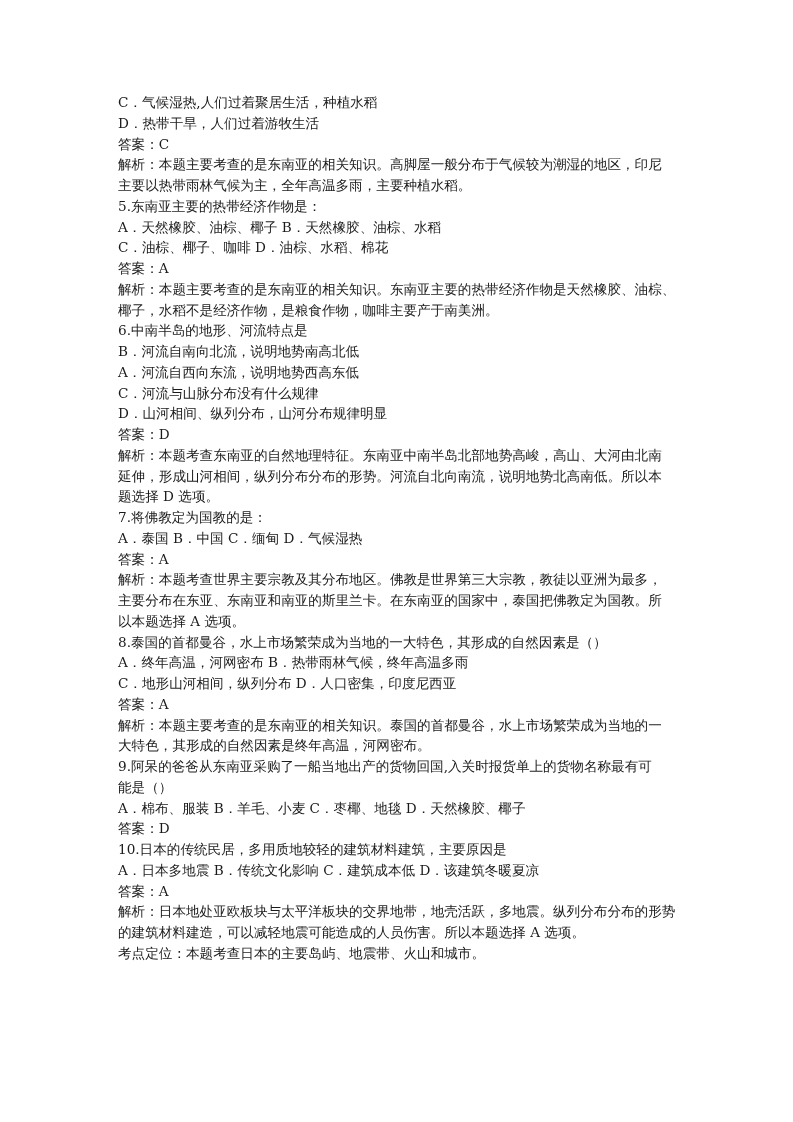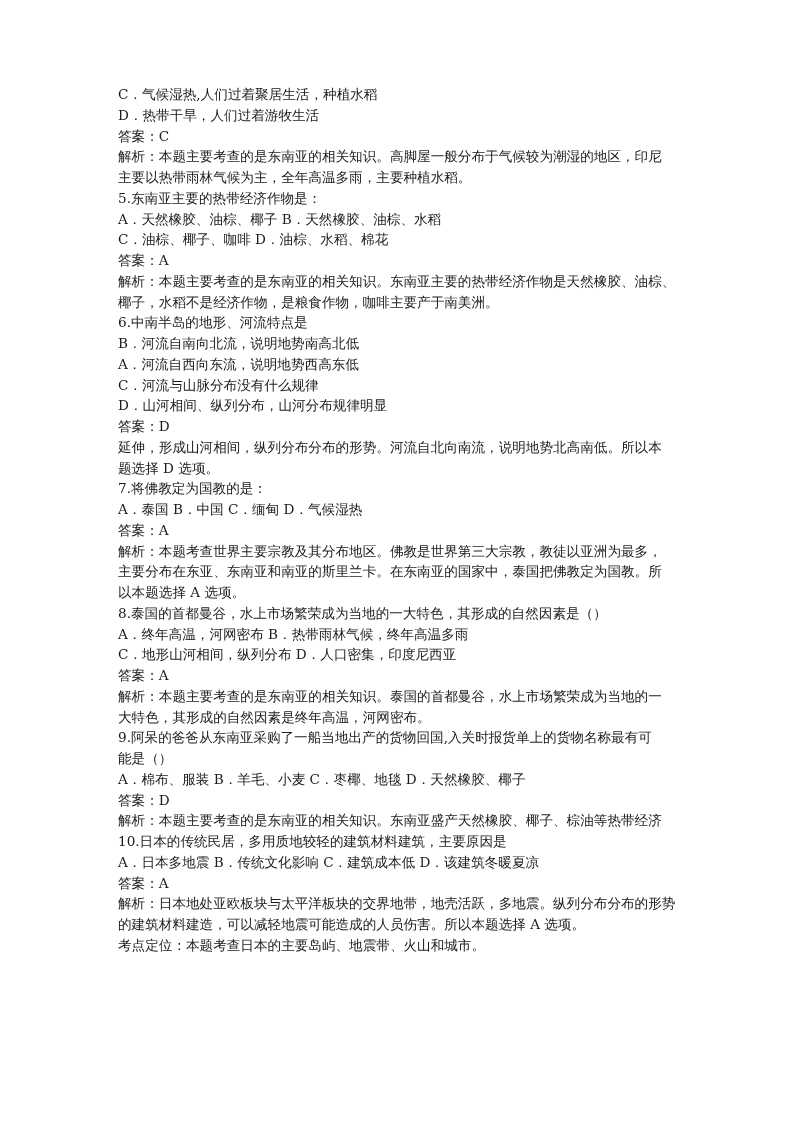--- a/index.html
+++ b/index.html
@@ -1,18 +1,18 @@
 <!DOCTYPE html>
 <html><head>
 <meta charset="utf-8">
 <style>
   html, body { margin: 0; padding: 0; background: #ffffff; }
   body { width: 793px; height: 1122px; position: relative; overflow: hidden; }
   .page {
-    position: absolute; left: 118px; top: 84px; width: 570px;
+    position: absolute; left: 118px; top: 92px; width: 570px;
     font-family: "DejaVu Serif", "Liberation Serif", serif;
     font-size: 13.6px; line-height: 20.75px; color: #1a1a1a;
   }
   .line { white-space: nowrap; display: block; }
 </style>
 </head>
 <body>
 
 <div class="page">
   <span class="line">C．气候湿热,人们过着聚居生活，种植水稻</span>
@@ -27,20 +27,21 @@
   <span class="line">答案：A</span>
   <span class="line">解析：本题主要考查的是东南亚的相关知识。东南亚主要的热带经济作物是天然橡胶、油棕、</span>
   <span class="line">椰子，水稻不是经济作物，是粮食作物，咖啡主要产于南美洲。</span>
 
   <span class="line">6.中南半岛的地形、河流特点是</span>
   <span class="line">B．河流自南向北流，说明地势南高北低</span>
   <span class="line">A．河流自西向东流，说明地势西高东低</span>
   <span class="line">C．河流与山脉分布没有什么规律</span>
   <span class="line">D．山河相间、纵列分布，山河分布规律明显</span>
   <span class="line">答案：D</span>
+  <span class="line">解析：本题考查东南亚的自然地理特征。东南亚中南半岛北部地势高峻，高山、大河由北南</span>
   <span class="line">延伸，形成山河相间，纵列分布分布的形势。河流自北向南流，说明地势北高南低。所以本</span>
   <span class="line">题选择 D 选项。</span>
 
   <span class="line">7.将佛教定为国教的是：</span>
   <span class="line">A．泰国 B．中国 C．缅甸 D．气候湿热</span>
   <span class="line">答案：A</span>
   <span class="line">解析：本题考查世界主要宗教及其分布地区。佛教是世界第三大宗教，教徒以亚洲为最多，</span>
   <span class="line">主要分布在东亚、东南亚和南亚的斯里兰卡。在东南亚的国家中，泰国把佛教定为国教。所</span>
   <span class="line">以本题选择 A 选项。</span>
 
@@ -48,21 +49,20 @@
   <span class="line">A．终年高温，河网密布 B．热带雨林气候，终年高温多雨</span>
   <span class="line">C．地形山河相间，纵列分布 D．人口密集，印度尼西亚</span>
   <span class="line">答案：A</span>
   <span class="line">解析：本题主要考查的是东南亚的相关知识。泰国的首都曼谷，水上市场繁荣成为当地的一</span>
   <span class="line">大特色，其形成的自然因素是终年高温，河网密布。</span>
 
   <span class="line">9.阿呆的爸爸从东南亚采购了一船当地出产的货物回国,入关时报货单上的货物名称最有可</span>
   <span class="line">能是（）</span>
   <span class="line">A．棉布、服装 B．羊毛、小麦 C．枣椰、地毯 D．天然橡胶、椰子</span>
   <span class="line">答案：D</span>
-  <span class="line">解析：本题主要考查的是东南亚的相关知识。东南亚盛产天然橡胶、椰子、棕油等热带经济</span>
 
   <span class="line">10.日本的传统民居，多用质地较轻的建筑材料建筑，主要原因是</span>
   <span class="line">A．日本多地震 B．传统文化影响 C．建筑成本低 D．该建筑冬暖夏凉</span>
   <span class="line">答案：A</span>
   <span class="line">解析：日本地处亚欧板块与太平洋板块的交界地带，地壳活跃，多地震。纵列分布分布的形势</span>
   <span class="line">的建筑材料建造，可以减轻地震可能造成的人员伤害。所以本题选择 A 选项。</span>
   <span class="line">考点定位：本题考查日本的主要岛屿、地震带、火山和城市。</span>
 </div>
 
 </body></html>

